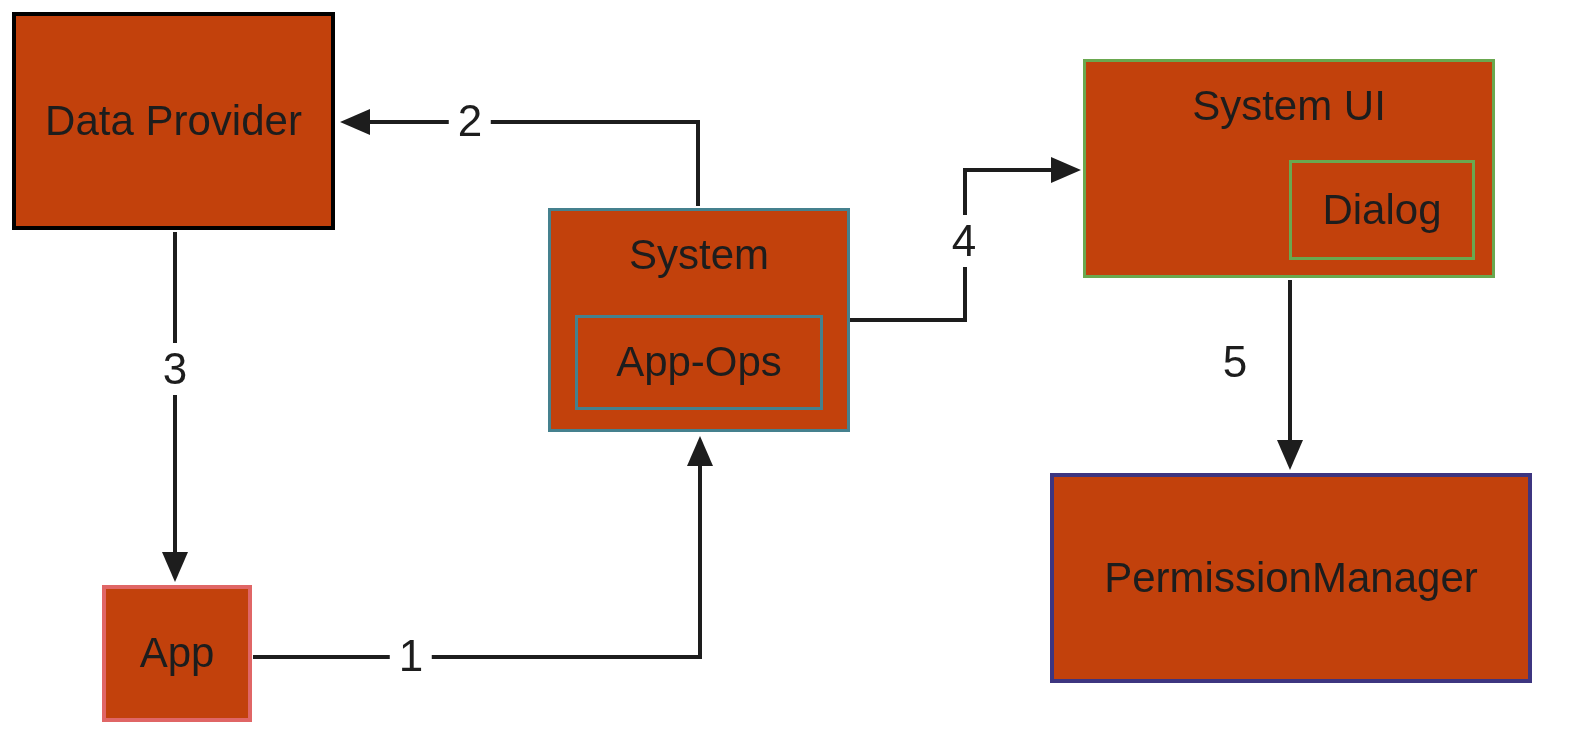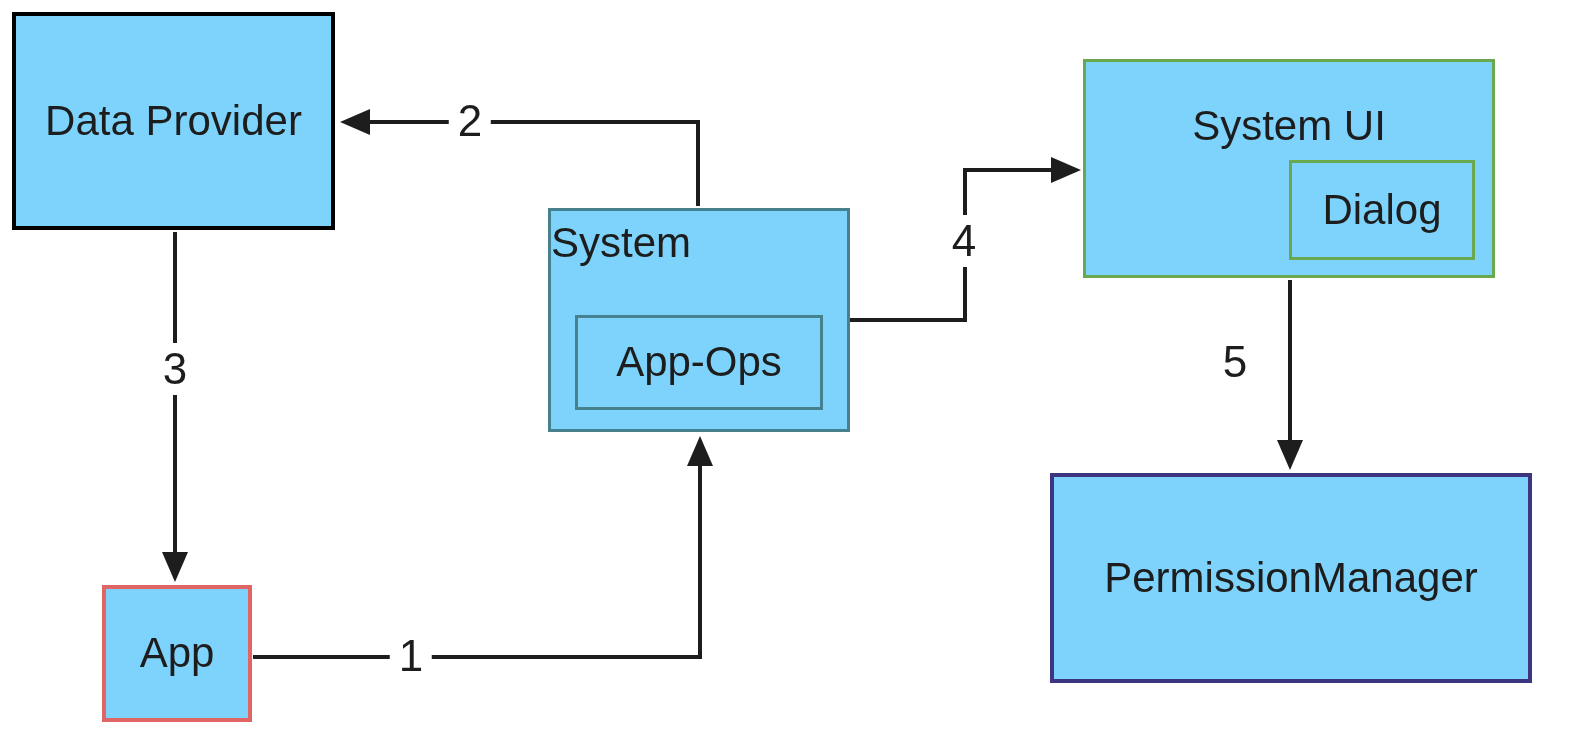--- a/index.html
+++ b/index.html
@@ -17,21 +17,21 @@
     position:relative;
     width:1588px;height:740px;
     background:var(--bg,#fff);
     font-family:"Liberation Sans", sans-serif;
     color:var(--text,#1d1d1d);
     overflow:hidden;
   }
   .node{
     position:absolute;
     box-sizing:border-box;
-    background:#7dd3fc;
+    background:#c2410c;
     display:flex;
     align-items:center;
     justify-content:center;
     font-size:42px;
     line-height:1.15;
     white-space:nowrap;
   }
   .node--data-provider{
     left:12px;top:12px;width:323px;height:218px;
     border:4px solid var(--black-box,#000);
@@ -39,36 +39,36 @@
   .node--app{
     left:102px;top:585px;width:150px;height:137px;
     border:4px solid var(--red-box,#e06666);
   }
   .node--system{
     left:548px;top:208px;width:302px;height:224px;
     border:3px solid var(--teal-box,#45818e);
     display:block;
   }
   .node--system .group-title{
-    text-align:left;
-    margin-top:8px;
+    text-align:center;
+    margin-top:20px;
   }
   .node--app-ops{
     left:50%;top:104px;width:248px;height:95px;
     transform:translateX(-50%);
     border:3px solid var(--teal-box,#45818e);
   }
   .node--system-ui{
     left:1083px;top:59px;width:412px;height:219px;
     border:3px solid var(--green-box,#6aa84f);
     display:block;
   }
   .node--system-ui .group-title{
     text-align:center;
-    margin-top:40px;
+    margin-top:20px;
   }
   .node--dialog{
     right:17px;top:90px;width:186px;height:100px;
     border:3px solid var(--green-box,#6aa84f);
     margin-top:8px;
   }
   .node--permission-manager{
     left:1008px;top:473px;width:482px;height:210px;
     border:4px solid var(--purple-box,#3d3580);
     margin-left:42px;

